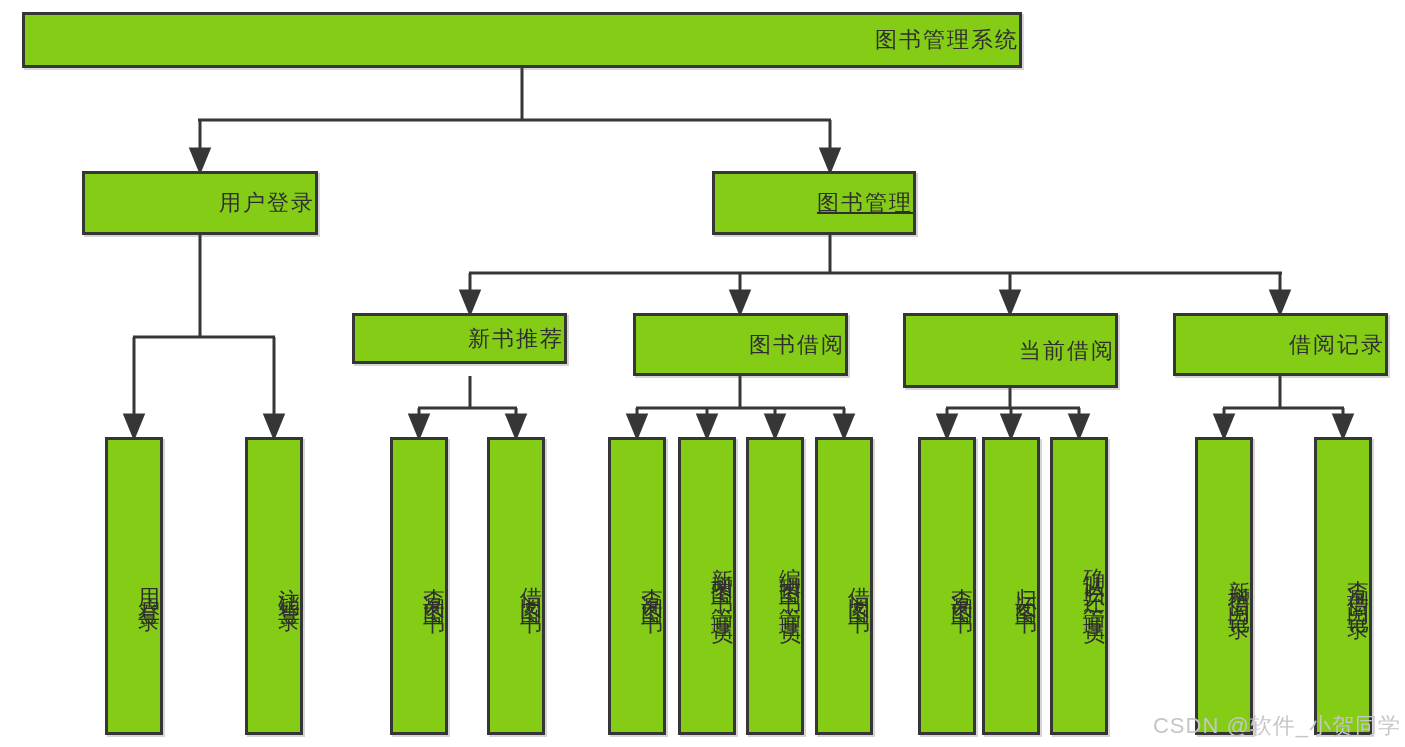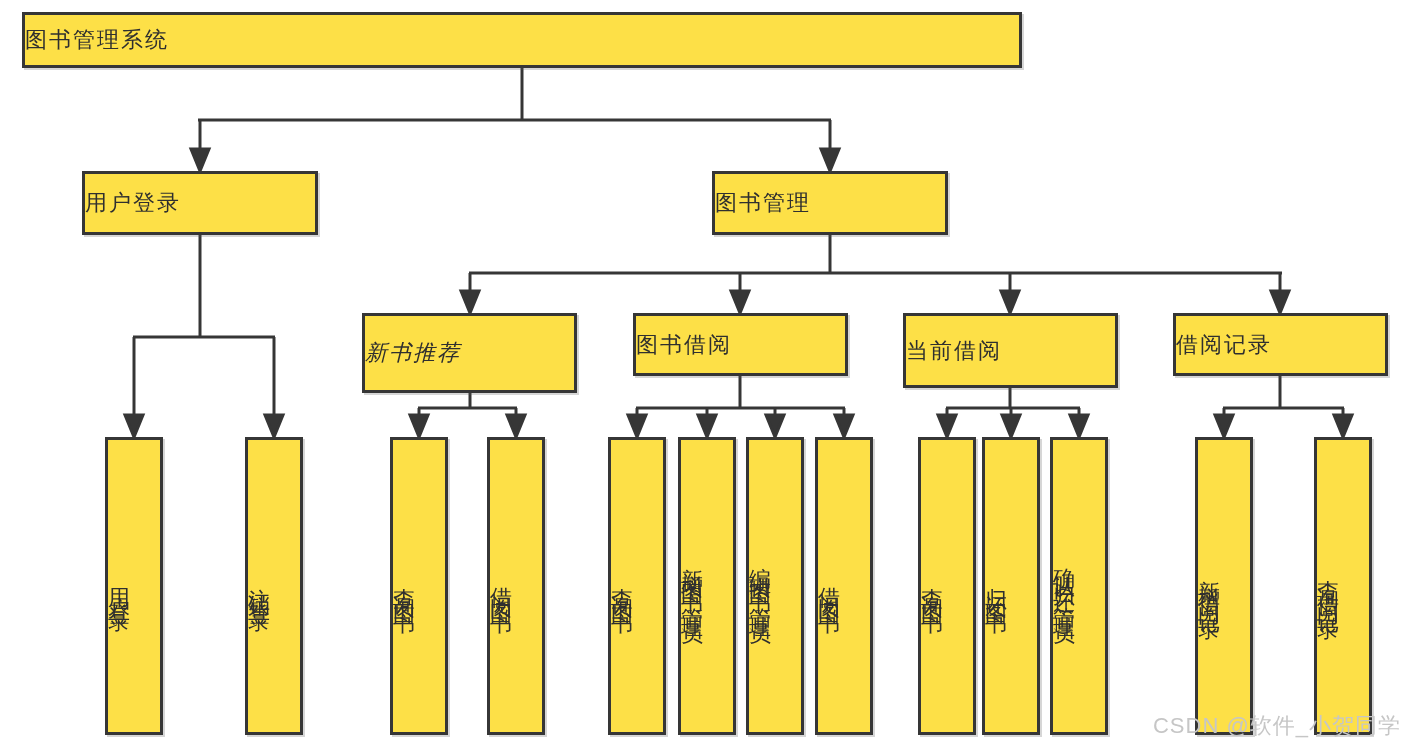--- a/index.html
+++ b/index.html
@@ -15,24 +15,24 @@
   svg.connectors {
     position: absolute;
     left: 0; top: 0;
     width: 1405px; height: 747px;
     z-index: 1;
   }
   .node {
     position: absolute;
     box-sizing: border-box;
     border: 3px solid #363636;
-    background: #fde047;
+    background: #84cc16;
     display: flex;
     align-items: center;
-    justify-content: flex-start;
+    justify-content: flex-end;
     z-index: 2;
     box-shadow: 2px 2px 0 rgba(90,90,90,0.25);
   }
   .node.h span {
     font-size: 22px;
     letter-spacing: 2px;
     white-space: nowrap;
   }
   .node.v span {
     writing-mode: vertical-lr;
@@ -118,25 +118,25 @@
     <polygon points="1334,415 1352,415 1343,437"></polygon>
   </svg>
 
   <div class="node h" style="left:22px; top:12px; width:1000px; height:56px;">
     <span>图书管理系统</span>
   </div>
 
   <div class="node h" style="left:82px; top:171px; width:236px; height:64px;">
     <span>用户登录</span>
   </div>
-  <div class="node h" style="left:712px; top:171px; width:236px; height:64px;">
+  <div class="node h" style="left:712px; top:171px; width:204px; height:64px;text-decoration:underline;">
     <span>图书管理</span>
   </div>
 
-  <div class="node h" style="left:362px; top:313px; width:215px; height:80px;font-style:italic;">
+  <div class="node h" style="left:352px; top:313px; width:215px; height:51px;">
     <span>新书推荐</span>
   </div>
   <div class="node h" style="left:633px; top:313px; width:215px; height:63px;">
     <span>图书借阅</span>
   </div>
   <div class="node h" style="left:903px; top:313px; width:215px; height:75px;">
     <span>当前借阅</span>
   </div>
   <div class="node h" style="left:1173px; top:313px; width:215px; height:63px;">
     <span>借阅记录</span>

